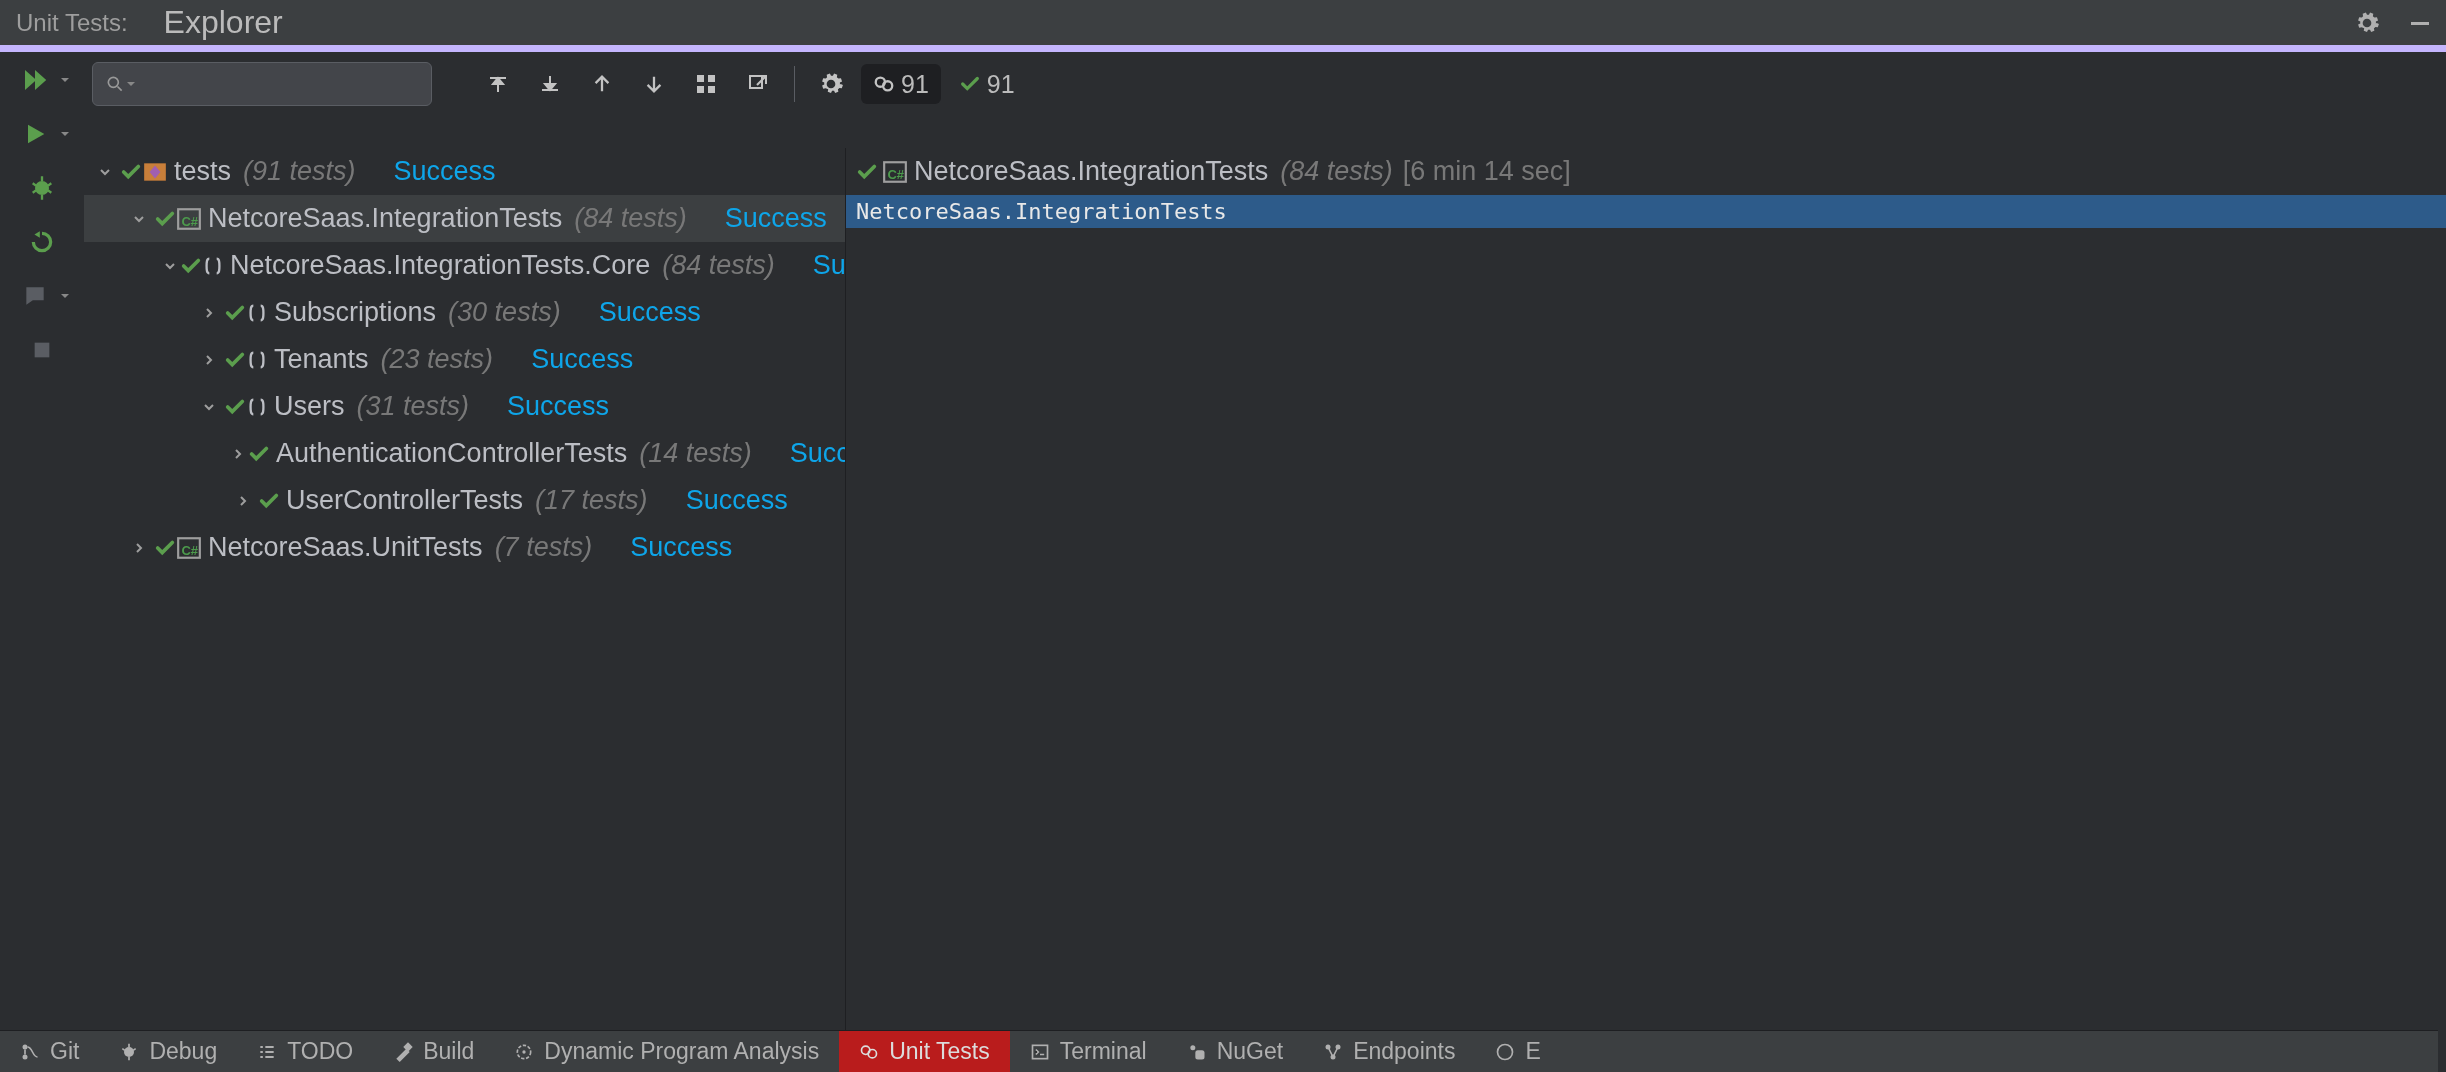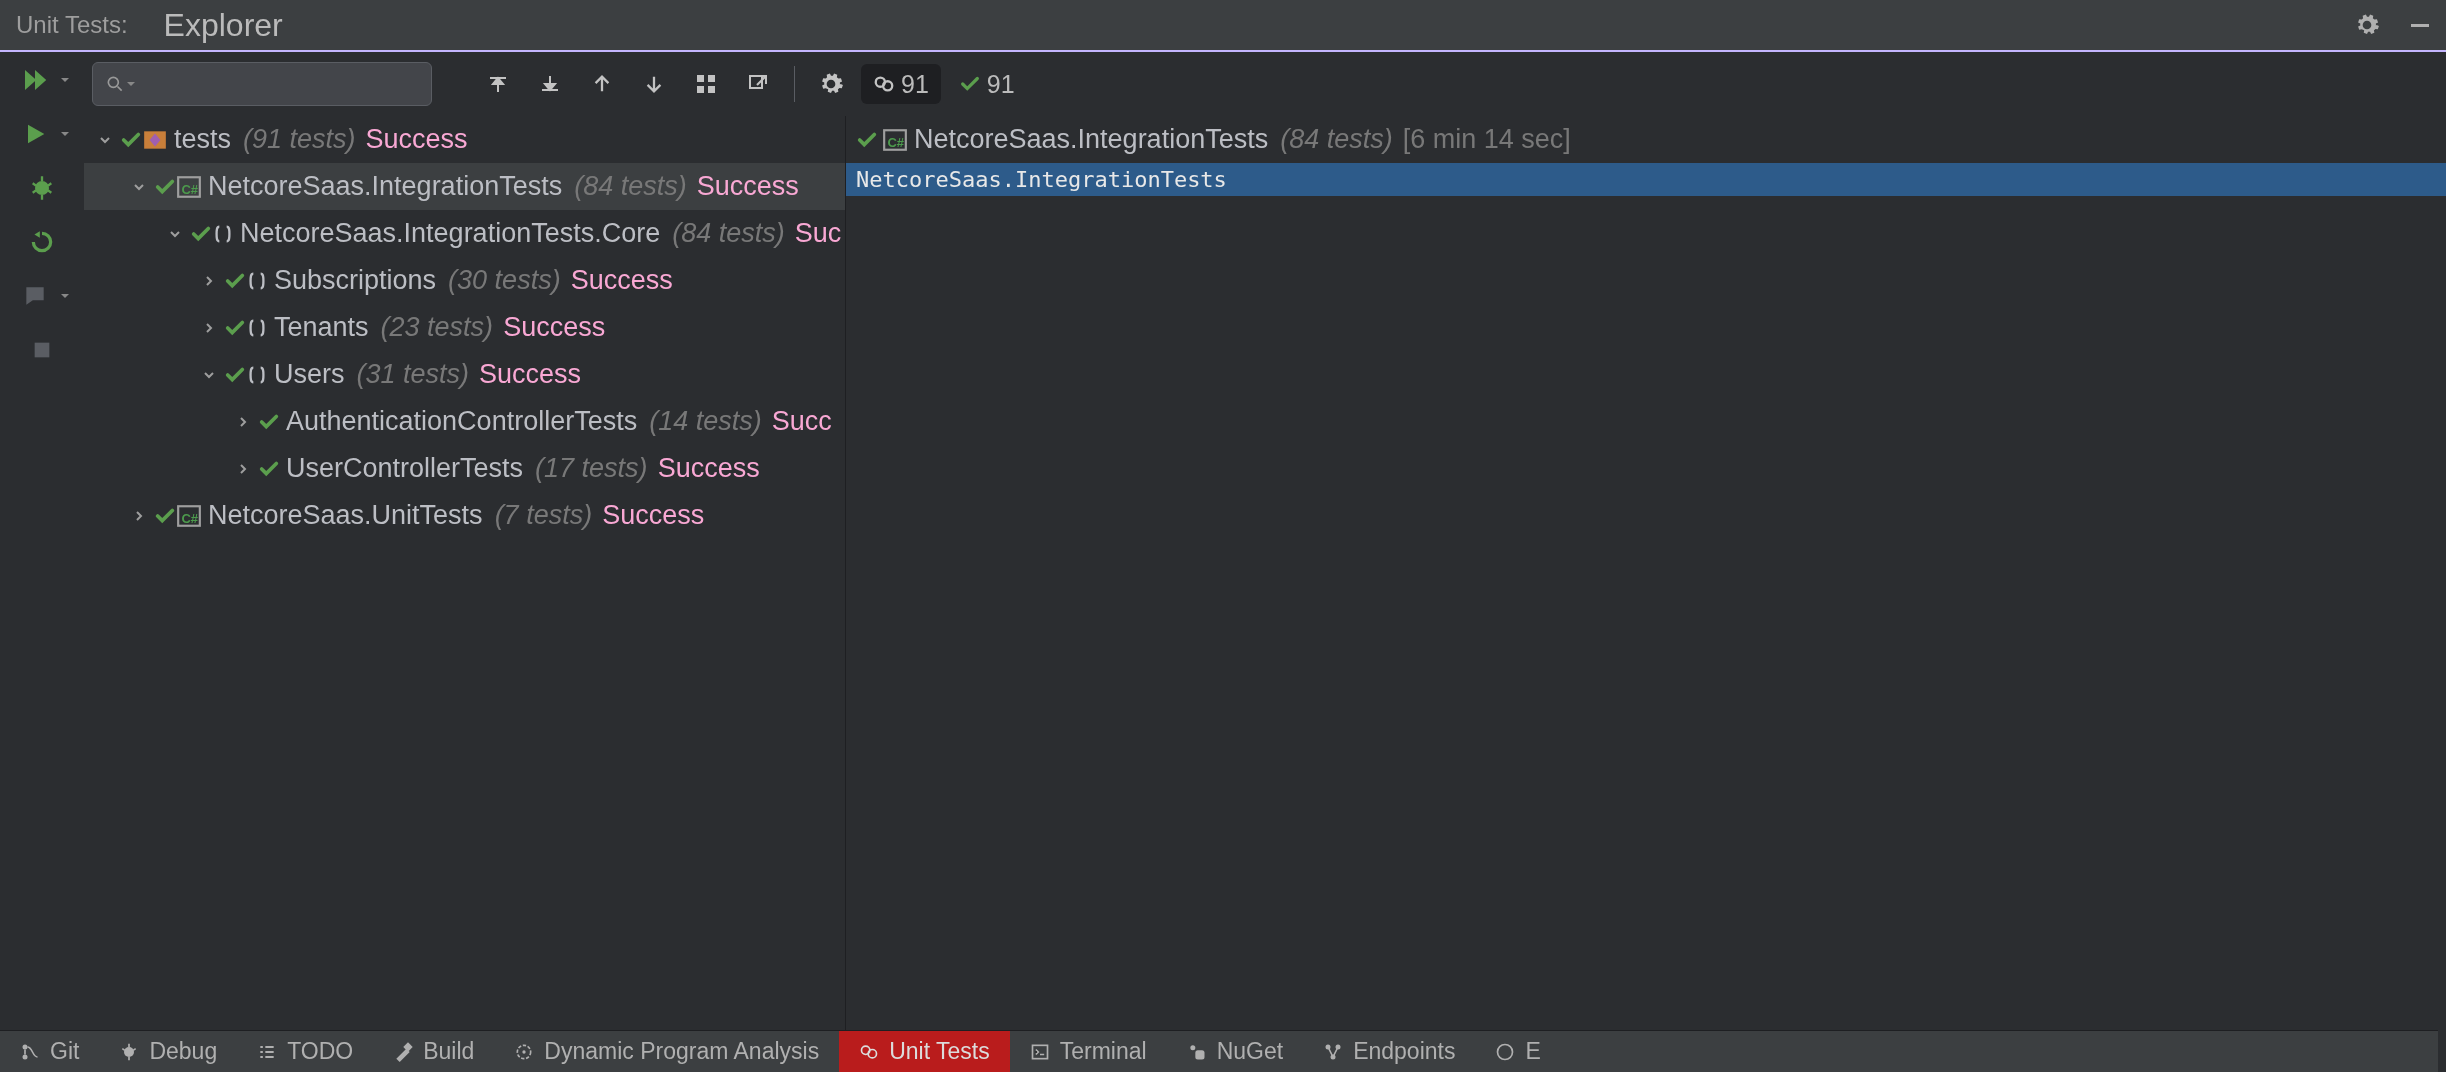--- a/index.html
+++ b/index.html
@@ -4,39 +4,39 @@
 <style>
 * { margin:0; padding:0; box-sizing:border-box; }
 body {
   font-family: -apple-system,"Segoe UI",sans-serif;
   background:#2b2d30; color:#bbbbbb;
   width:2446px; height:1072px; overflow:hidden;
   font-size:24px;
 }
 .titlebar {
   display:flex; align-items:center; height:52px;
-  background:#3c3f41; border-bottom:2px solid #c4b5fd;
+  background:#3c3f41; border-bottom:7px solid #c4b5fd;
 }
 .titlebar .title { color:#9e9e9e; padding:0 16px; font-weight:400; }
 .tab {
   display:flex; align-items:center; height:52px; padding:0 20px;
   color:#bbbbbb; cursor:pointer; font-size:32px;
 }
 .tab.active { border-bottom:4px solid #3574f0; color:#bbbbbb;}
 .tab .check { margin-right:10px;}
 .tab .close { margin-left:12px; color:#999;}
 .spacer { flex:1;}
 .titlebar .ico { padding:0 14px; color:#bbbbbb; cursor:pointer;}
 .sidecol {
   width:84px; display:flex; flex-direction:column; align-items:center;
   padding-top:6px; gap:10px;
 }
 .sidecol .btn { width:44px; height:44px; display:flex; align-items:center; justify-content:center; cursor:pointer;}
 .sidecol .row { display:flex; align-items:center; gap:2px;}
-.maincol { flex:1; display:flex; flex-direction:column;}
+.maincol { flex:1; display:flex; flex-direction:column;gap:32px;}
 
 .toolbar {
   display:flex; align-items:center; height:64px; padding:0 8px; gap:8px;
 }
 .search {
   display:flex; align-items:center; width:340px; height:44px;
   background:#43454a; border:1px solid #5a5d63; border-radius:6px; padding:0 12px;
   color:#888;
 }
 .search input { background:transparent; border:none; outline:none; color:#bbb; flex:1; font-size:22px; margin-left:8px;}
@@ -64,21 +64,21 @@
 .tree-row.selected { background:#3c3f41;}
 .arrow {
   width:26px; display:inline-flex; justify-content:center;
   color:#9e9e9e; cursor:pointer; margin-right:2px;
 }
 .indent0{padding-left:8px;} .indent1{padding-left:42px;}
 .indent2{padding-left:78px;} .indent3{padding-left:112px;}
 .indent4{padding-left:146px;}
 .node-name { color:#bcbec4; margin:0 2px 0 6px;}
 .count { color:#787878; font-style:italic; margin:0 10px;}
-.status { color:#f9a8d4;}
+.status { color:#0ea5e9;margin-left:28px;}
 .ico-check { color:#5b9e4d;}
 .ico-ns { color:#9e9e9e;}
 .ico-proj { display:inline-flex;}
 
 .result-header {
   display:flex; align-items:center; height:47px; padding-left:10px;
   font-size:27px; color:#bcbec4; white-space:nowrap;
 }
 .result-header .count { font-style:italic; color:#787878;}
 .result-header .time { color:#787878;}

